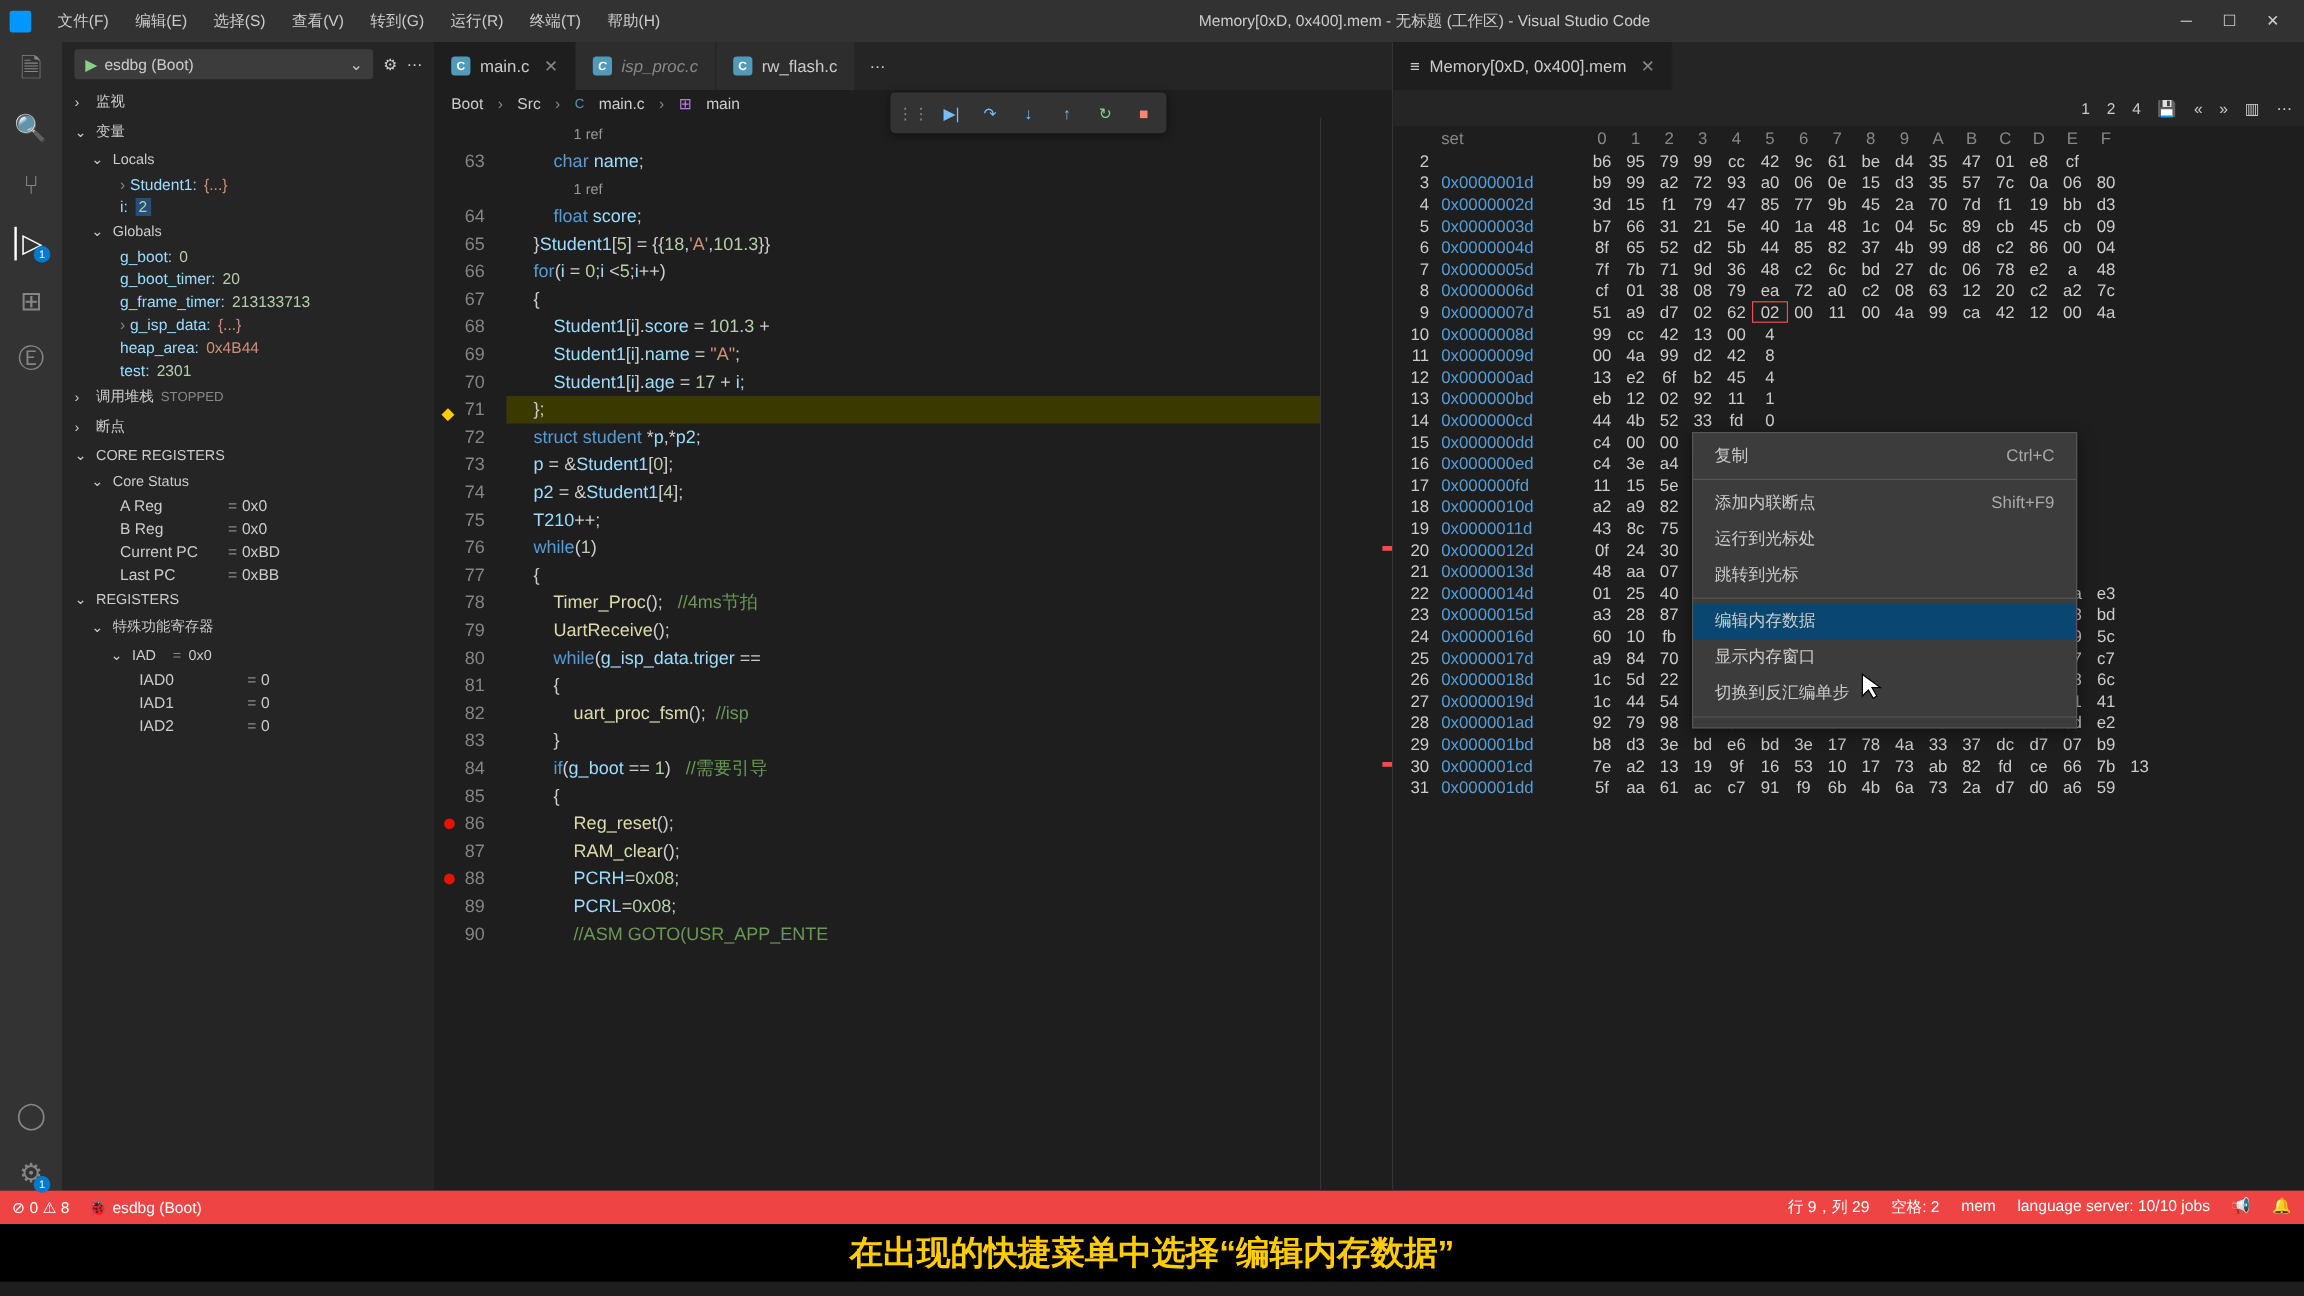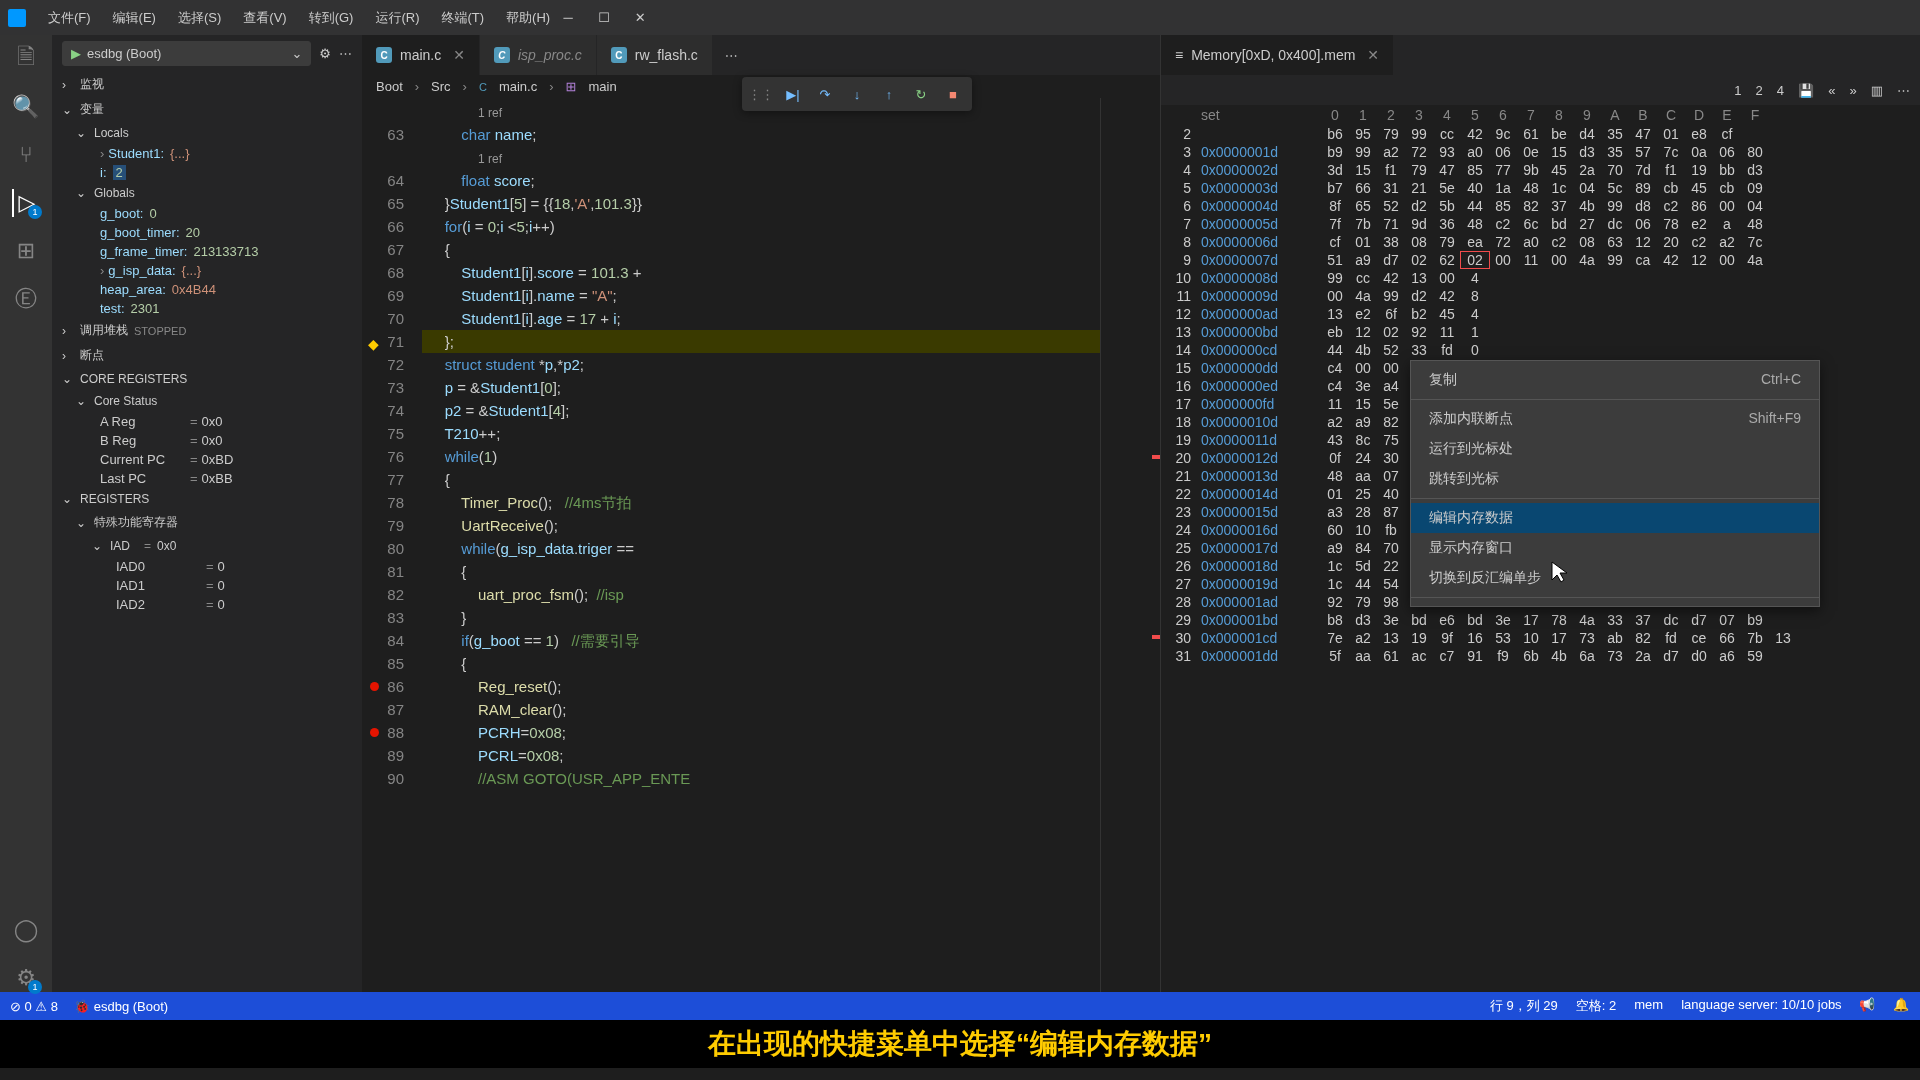--- a/index.html
+++ b/index.html
@@ -92,27 +92,27 @@
 .mem-header { display: flex; padding: 2px 0; color: #888; }
 .mem-ln-col { width: 40px; text-align: right; padding-right: 10px; }
 .mem-addr-col { width: 120px; }
 .mem-hex { display: flex; gap: 0; }
 .mem-hex span { width: 28px; text-align: center; }
 .mem-row { display: flex; padding: 1px 0; }
 .mem-row .mem-addr-col { color: #569cd6; }
 .mem-row .mem-hex span { color: #ccc; }
 .mem-hex span.sel { outline: 1px solid #f14c4c; }
 
-.ctx-menu { position: absolute; left: 1410px; top: 360px; background: #3c3c3c; border: 1px solid #555; box-shadow: 0 4px 12px rgba(0,0,0,0.5); width: 410px; z-index: 100; font-size: 14px; padding: 4px 0; }
+.ctx-menu { position: absolute; left: 1410px; top: 360px; background: #3c3c3c; border: 1px solid #555; box-shadow: 0 4px 12px rgba(0,0,0,0.5); width: 321px; z-index: 100; font-size: 14px; padding: 4px 0; }
 .ctx-item { padding: 6px 18px; display: flex; justify-content: space-between; cursor: pointer; }
 .ctx-item:hover, .ctx-item.hover { background: #094771; }
 .ctx-item .shortcut { color: #aaa; }
 .ctx-sep { height: 1px; background: #555; margin: 4px 0; }
 
-.statusbar { height: 28px; background: #1d4ed8; color: #fff; display: flex; align-items: center; padding: 0 10px; font-size: 13px; gap: 16px; }
+.statusbar { height: 28px; background: #ef4444; color: #fff; display: flex; align-items: center; padding: 0 10px; font-size: 13px; gap: 16px; }
 .statusbar .right { margin-left: auto; display: flex; gap: 18px; }
 
 .caption-bar { height: 48px; background: #000; display: flex; align-items: center; justify-content: center; }
 .caption-text { color: #ffcc00; font-size: 28px; font-weight: bold; }
 
 .cursor-img { position: absolute; left: 1550px; top: 560px; z-index: 200; width: 20px; height: 24px; }
 </style>
 </head>
 <body>
 
@@ -121,20 +121,21 @@
   <div class="menu-items">
     <div class="menu-item">文件(F)</div>
     <div class="menu-item">编辑(E)</div>
     <div class="menu-item">选择(S)</div>
     <div class="menu-item">查看(V)</div>
     <div class="menu-item">转到(G)</div>
     <div class="menu-item">运行(R)</div>
     <div class="menu-item">终端(T)</div>
     <div class="menu-item">帮助(H)</div>
   </div>
+  <div class="title-center">Memory[0xD, 0x400].mem - 无标题 (工作区) - Visual Studio Code</div>
   <div class="win-controls">
     <div class="win-btn">─</div>
     <div class="win-btn">☐</div>
     <div class="win-btn">✕</div>
   </div>
 </div>
 
 <div class="main">
   <div class="activity-bar">
     <div class="act-icon">🗎</div>

